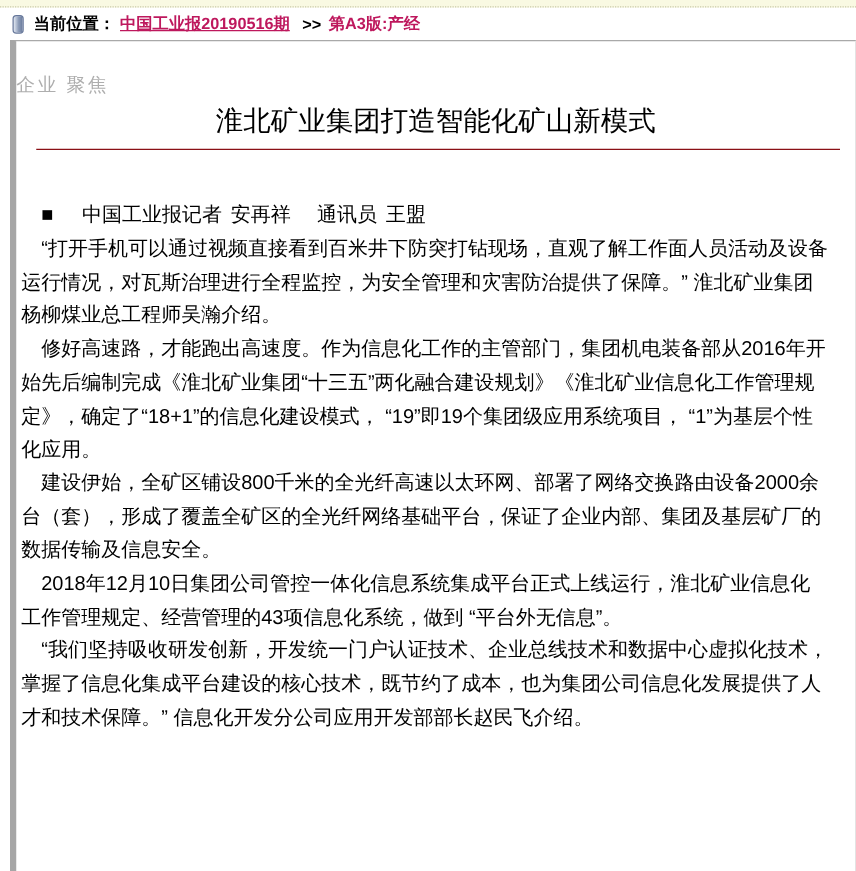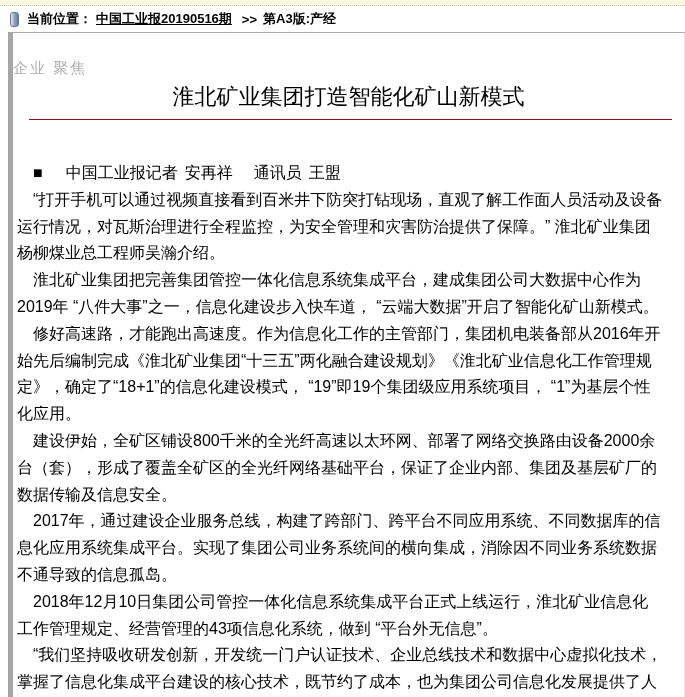--- a/index.html
+++ b/index.html
@@ -8,21 +8,21 @@
     font-family:"Liberation Sans","DejaVu Sans",sans-serif;color:#000;
   }
   
   .top-strip{height:5px;background:#f9f9e2;border-bottom:1px dotted #c9c9a8;}
   
   .breadcrumb{display:flex;align-items:center;height:26px;padding-left:10px;
     font-size:13px;font-weight:bold;color:#000;white-space:nowrap;}
   .bullet{display:inline-block;width:7px;height:13px;border-radius:3px;
     background:linear-gradient(90deg,#e2e8f2 0%,#8d9cb8 55%,#6b7c9d 100%);
     border:1px solid #66779a;margin-right:8px;flex:0 0 auto;}
-  .breadcrumb a{color:#000000;}
+  .breadcrumb a{color:#be185d;}
   .crumb-issue{text-decoration:underline;margin:0 4px;}
   .crumb-sep{margin:0 6px;font-weight:bold;}
   .crumb-edition{text-decoration:none;}
   
   .content-box{
     margin-left:8px;background:#fff;min-height:664px;
     border-top:1px solid #a9a9a9;border-left:5px solid #a6a6a6;border-right:1px solid #e3e3e3;
   }
   .kicker{margin-top:26px;text-align:left;font-size:15px;color:#aeaeae;letter-spacing:2px;}
   .headline{margin:6px 0 0 0;text-align:center;font-size:22px;line-height:26px;font-weight:normal;color:#000;}
@@ -53,20 +53,18 @@
   <div class="kicker">企业 聚焦</div>
   <h1 class="headline">淮北矿业集团打造智能化矿山新模式</h1>
   <hr class="accent">
 
   <div class="article">
     <p class="byline">
       <span class="marker">■</span><span class="seg">中国工业报记者</span><span class="name">安再祥</span><span class="seg">通讯员</span><span class="name">王盟</span>
     </p>
 
     <p>“打开手机可以通过视频直接看到百米井下防突打钻现场，直观了解工作面人员活动及设备运行情况，对瓦斯治理进行全程监控，为安全管理和灾害防治提供了保障。” 淮北矿业集团杨柳煤业总工程师吴瀚介绍。</p>
-    <p>淮北矿业集团把完善集团管控一体化信息系统集成平台，建成集团公司大数据中心作为2019年 “八件大事”之一，信息化建设步入快车道， “云端大数据”开启了智能化矿山新模式。</p>
     <p>修好高速路，才能跑出高速度。作为信息化工作的主管部门，集团机电装备部从2016年开始先后编制完成《淮北矿业集团“十三五”两化融合建设规划》《淮北矿业信息化工作管理规定》，确定了“18+1”的信息化建设模式， “19”即19个集团级应用系统项目， “1”为基层个性化应用。</p>
     <p>建设伊始，全矿区铺设800千米的全光纤高速以太环网、部署了网络交换路由设备2000余台（套），形成了覆盖全矿区的全光纤网络基础平台，保证了企业内部、集团及基层矿厂的数据传输及信息安全。</p>
-    <p>2017年，通过建设企业服务总线，构建了跨部门、跨平台不同应用系统、不同数据库的信息化应用系统集成平台。实现了集团公司业务系统间的横向集成，消除因不同业务系统数据不通导致的信息孤岛。</p>
     <p>2018年12月10日集团公司管控一体化信息系统集成平台正式上线运行，淮北矿业信息化工作管理规定、经营管理的43项信息化系统，做到 “平台外无信息”。</p>
     <p>“我们坚持吸收研发创新，开发统一门户认证技术、企业总线技术和数据中心虚拟化技术，掌握了信息化集成平台建设的核心技术，既节约了成本，也为集团公司信息化发展提供了人才和技术保障。” 信息化开发分公司应用开发部部长赵民飞介绍。</p>
   </div>
 </div>
 
 </body></html>

